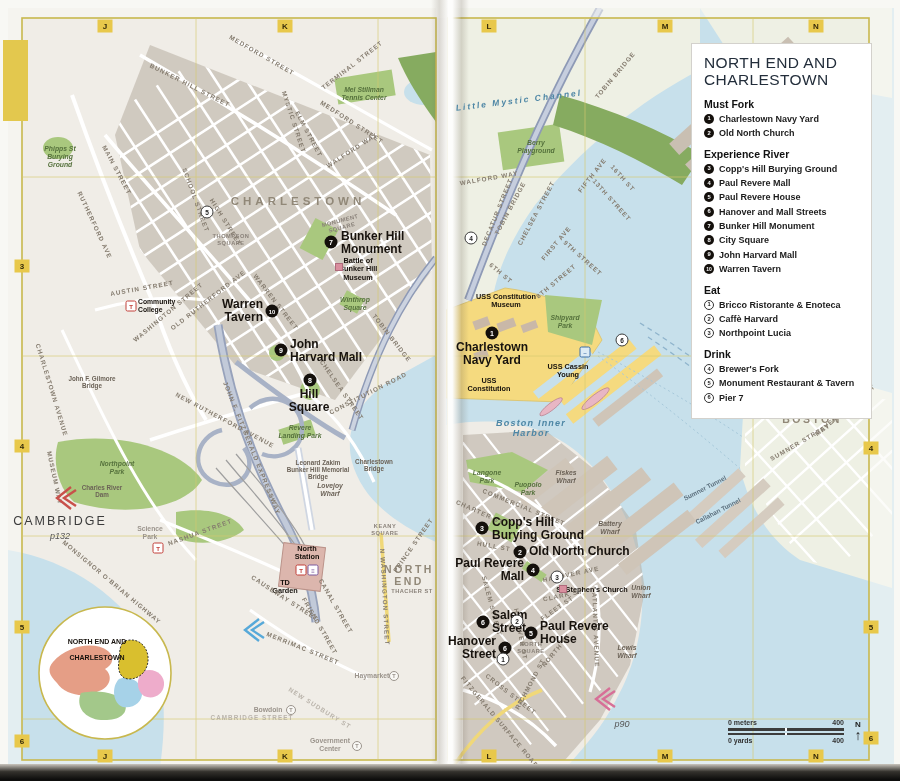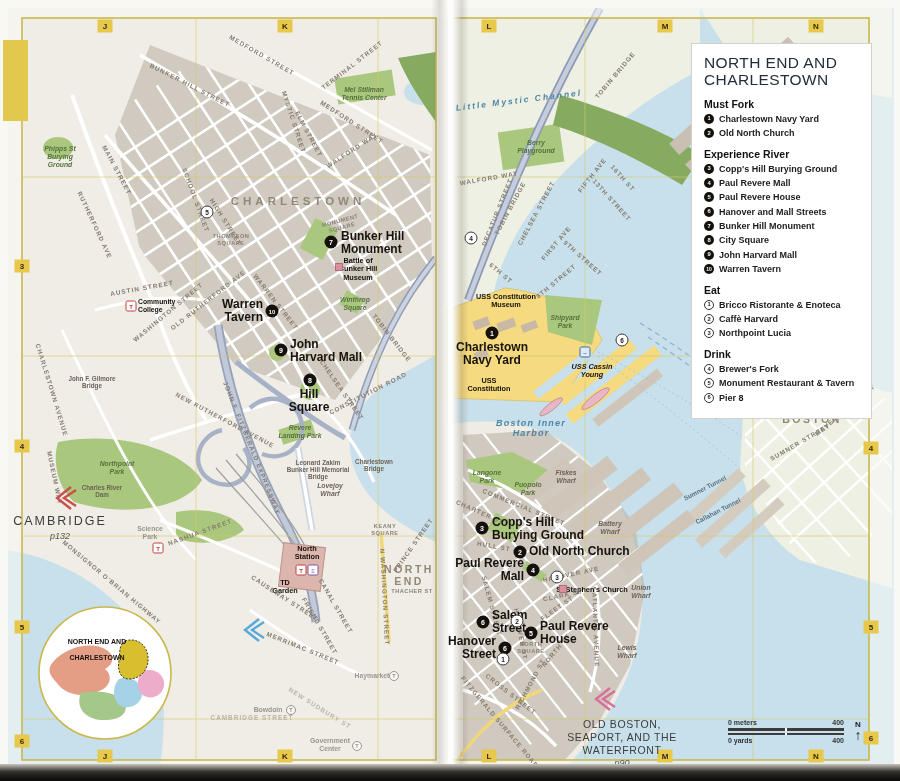--- a/index.html
+++ b/index.html
@@ -377,21 +377,21 @@
       <div class="map-label c-bridge" style="left: 318px; top: 470px;">Leonard Zakim
 Bunker Hill Memorial
 Bridge</div>
       <div class="map-label c-bridge" style="left: 374px; top: 465px;">Charlestown
 Bridge</div>
       <div class="map-label c-poi" style="left: 358px; top: 270px;">Battle of
 Bunker Hill
 Museum</div>
       <div class="map-label c-poi" style="left: 506px; top: 301px;">USS Constitution
 Museum</div>
-      <div class="map-label c-poi" style="left: 592px; top: 371px; font-style: italic;">USS Cassin
+      <div class="map-label c-poi" style="left: 568px; top: 371px;">USS Cassin
 Young</div>
       <div class="map-label c-poi" style="left: 489px; top: 385px;">USS
 Constitution</div>
       <div class="map-label c-poi" style="left: 592px; top: 590px;">St Stephen's Church</div>
       <div class="map-label c-poi" style="left: 285px; top: 587px;">TD
 Garden</div>
       <div class="map-label c-poi" style="left: 307px; top: 553px;">North
 Station</div>
       <div class="map-label c-squareLbl" style="left: 531px; top: 648px;">NORTH
 SQUARE</div>
@@ -552,23 +552,20 @@
             <polyline points="25,5 13,13 25,21"></polyline>
           </g>
         </svg></div>
       <div class="chev" style="left: 252px; top: 632px;"><svg width="26" height="26" viewBox="0 0 26 26">
           <g fill="none" stroke="#57a9d9" stroke-width="2.4">
             <polyline points="20,2 6,13 20,24"></polyline>
             <polyline points="25,5 13,13 25,21"></polyline>
           </g>
         </svg></div>
       <div class="xref" style="left: 622px; top: 718px;">
-        <div class="nm">OLD BOSTON,
-SEAPORT, AND THE
-WATERFRONT</div>
         <div class="pg">p90</div>
       </div>
       <div class="chev" style="left: 603px; top: 701px;"><svg width="26" height="26" viewBox="0 0 26 26">
           <g fill="none" stroke="#d76f97" stroke-width="2.4">
             <polyline points="20,2 6,13 20,24"></polyline>
             <polyline points="25,5 13,13 25,21"></polyline>
           </g>
         </svg></div>
     </div>
 
@@ -640,21 +637,21 @@
         <div class="leg-item">
           <div class="leg-dot outline">4</div>
           <div class="">Brewer's Fork</div>
         </div>
         <div class="leg-item">
           <div class="leg-dot outline">5</div>
           <div class="">Monument Restaurant &amp; Tavern</div>
         </div>
         <div class="leg-item">
           <div class="leg-dot outline">6</div>
-          <div class="">Pier 8</div>
+          <div class="">Pier 7</div>
         </div>
       </div>
   </div>
 
   <div id="scalebar">
     <div class="sb-row">
       <span>0 meters</span>
       <span>400</span>
     </div>
     <div class="sb-bar"></div>

